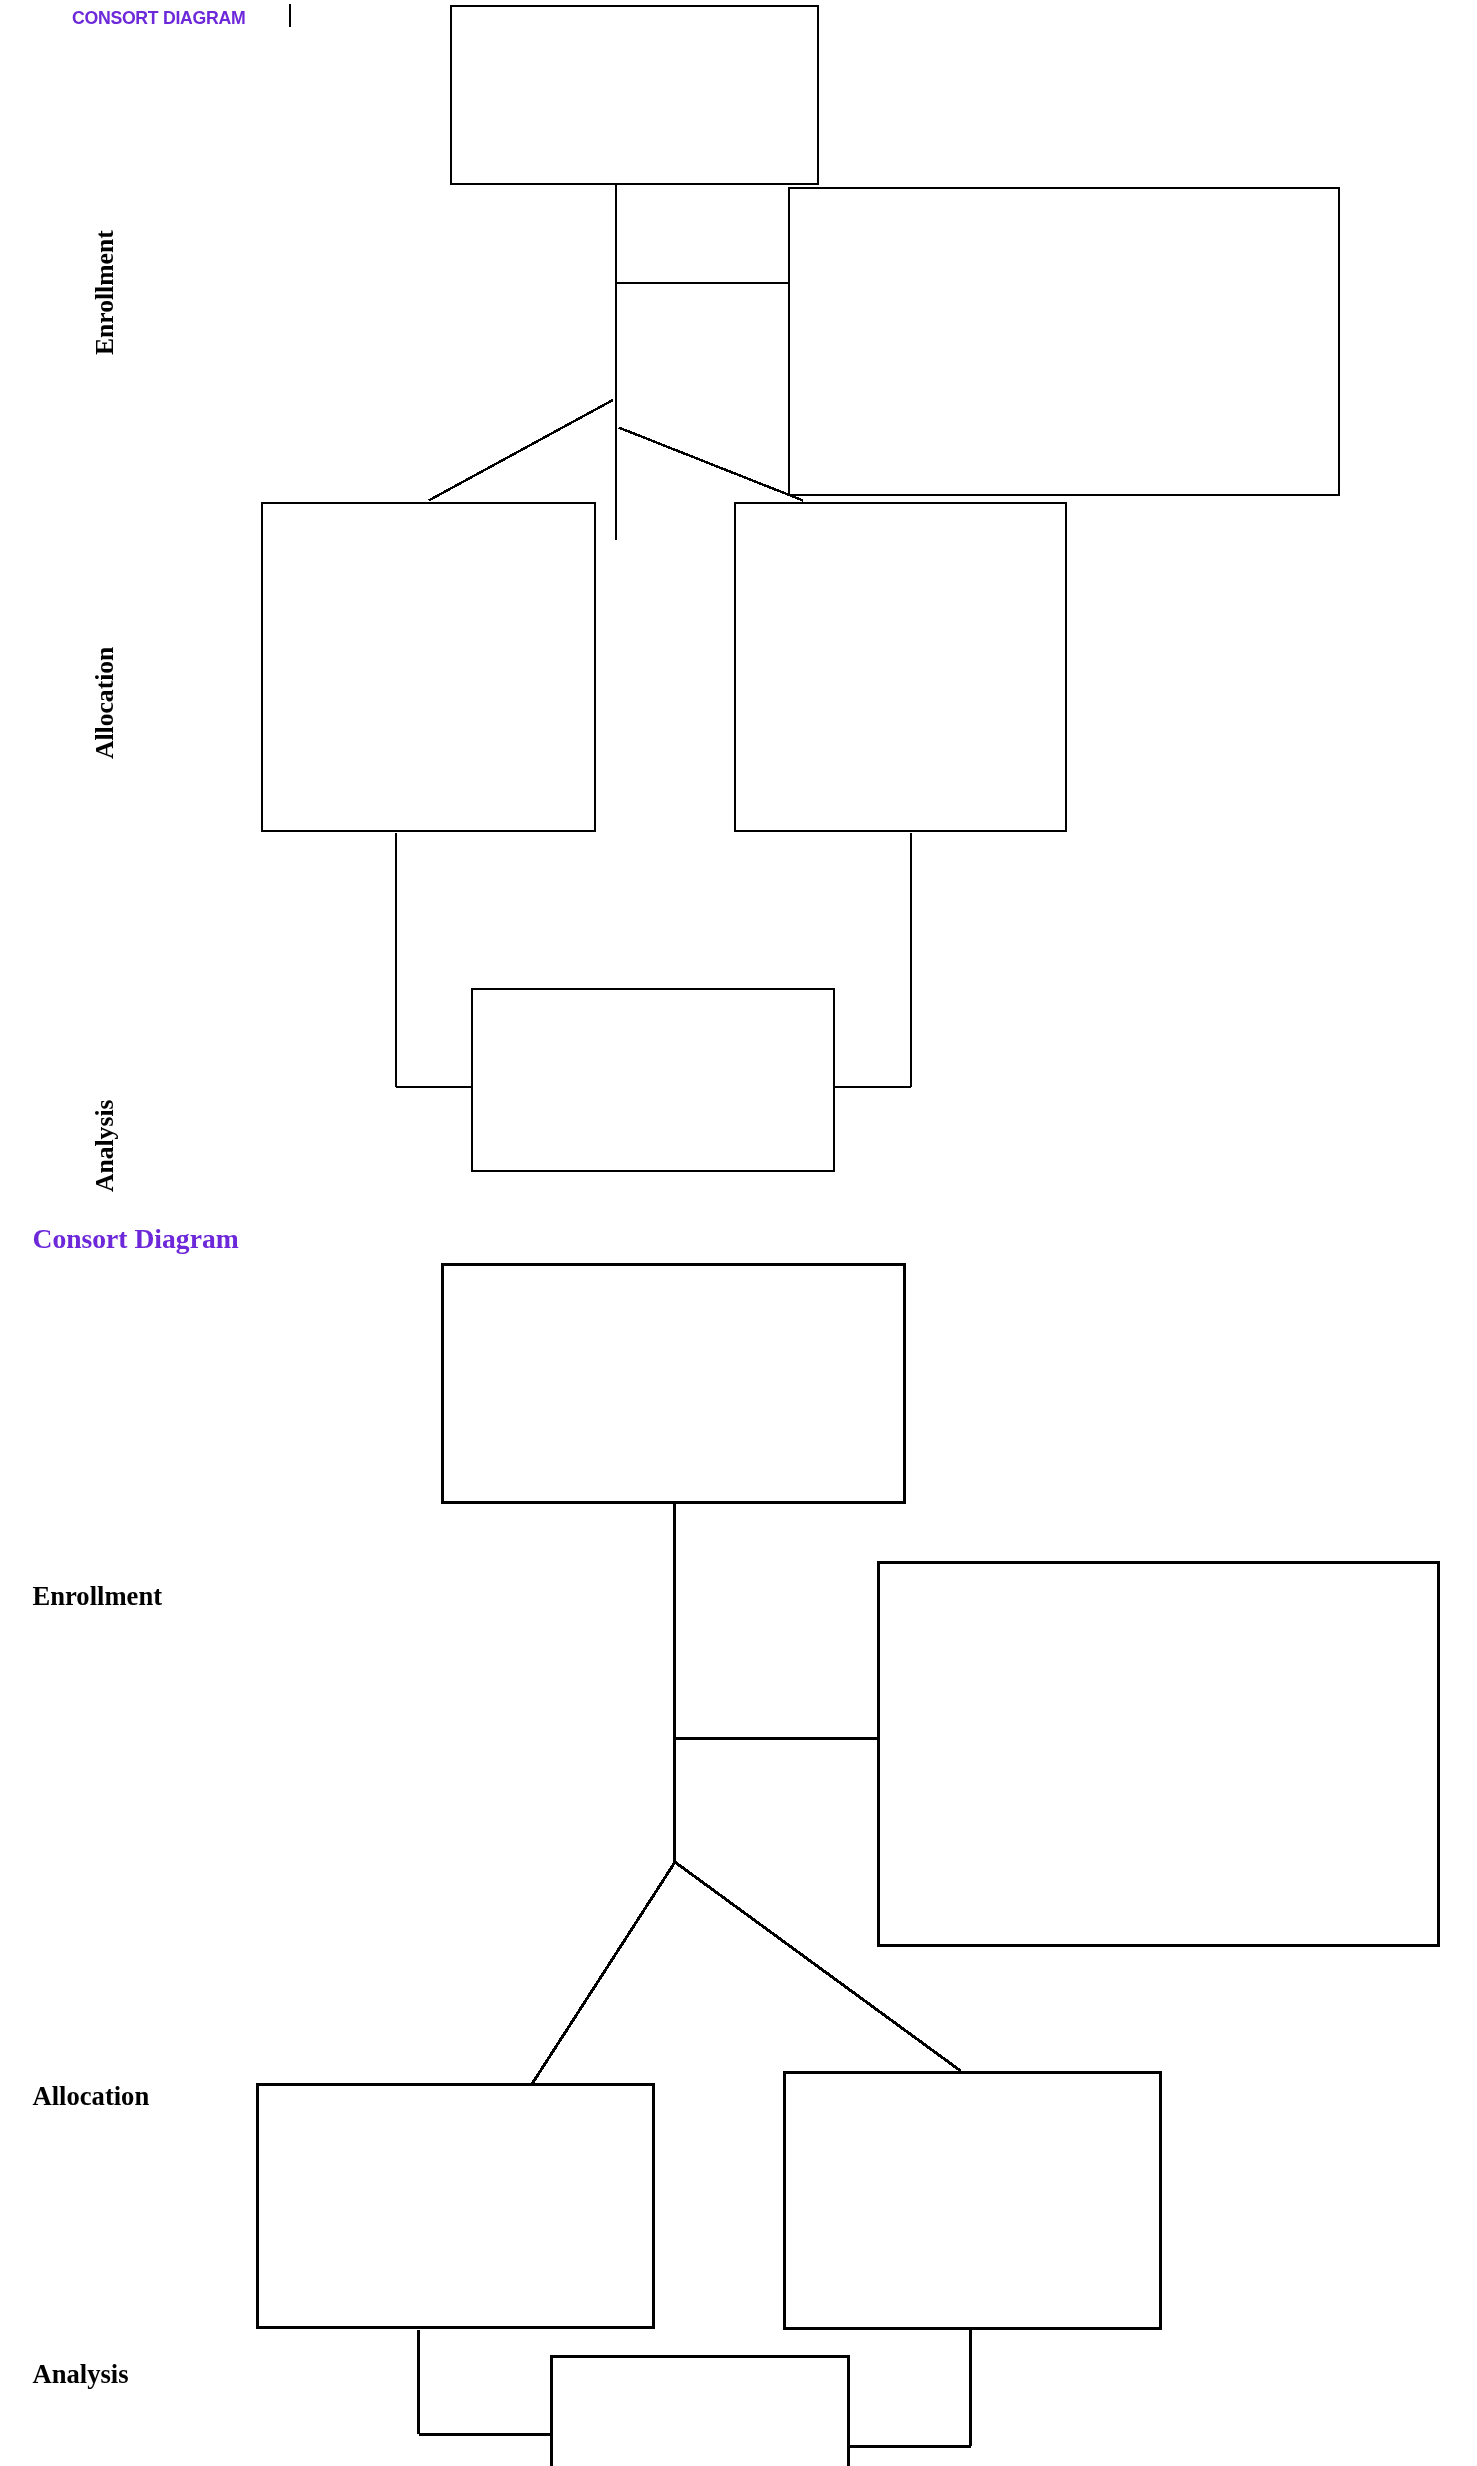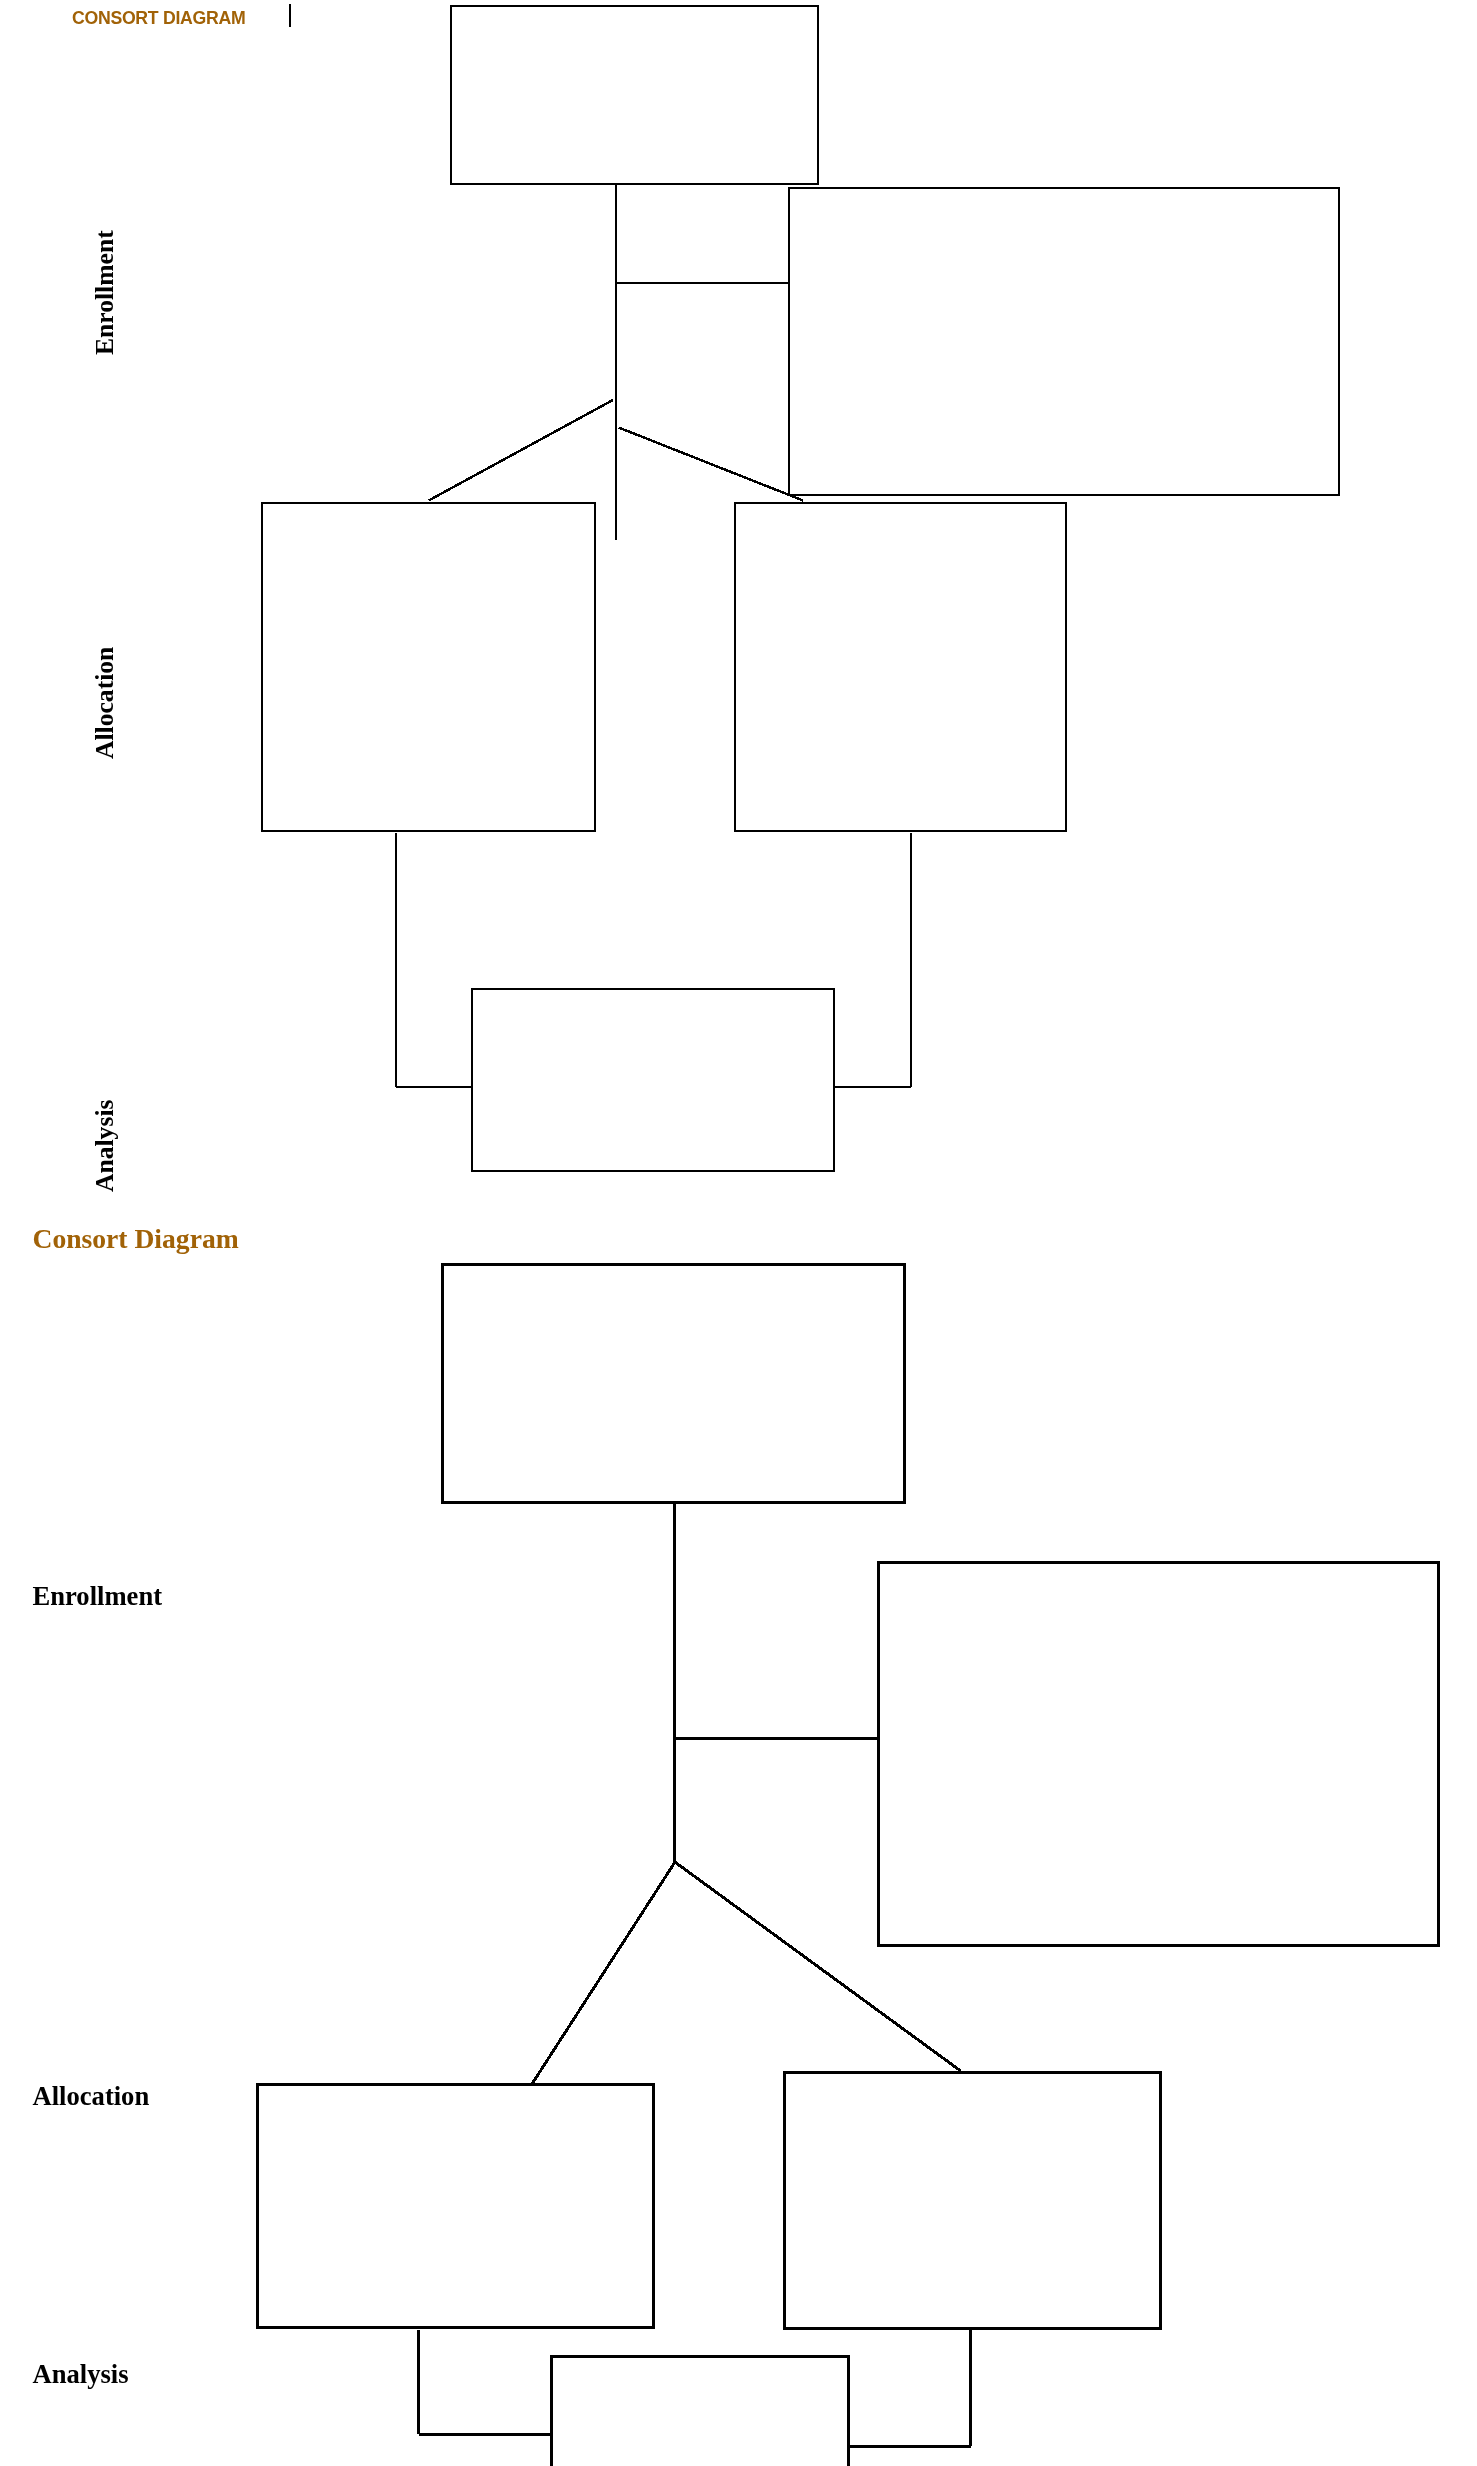--- a/index.html
+++ b/index.html
@@ -43,21 +43,21 @@
   }
   .stage-label.vertical {
     transform-origin: left bottom;
     transform: rotate(-90deg);
     white-space: nowrap;
   }
   .caption {
     position: absolute;
     font-family: "Liberation Serif", serif;
     font-weight: bold;
-    color: #a16207;
+    color: #6d28d9;
     z-index: 4;
     white-space: nowrap;
   }
   .caption-sans {
     font-family: "Liberation Sans", sans-serif;
     font-weight: bold;
     letter-spacing: -0.3px;
   }
   .text-cursor {
     position: absolute;

